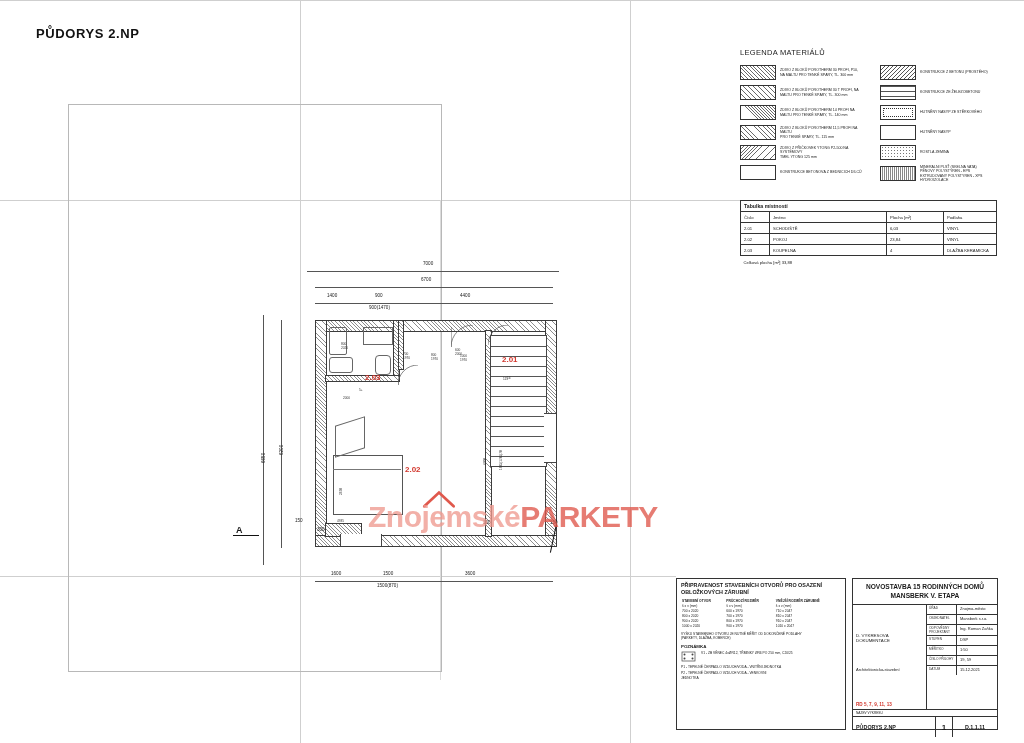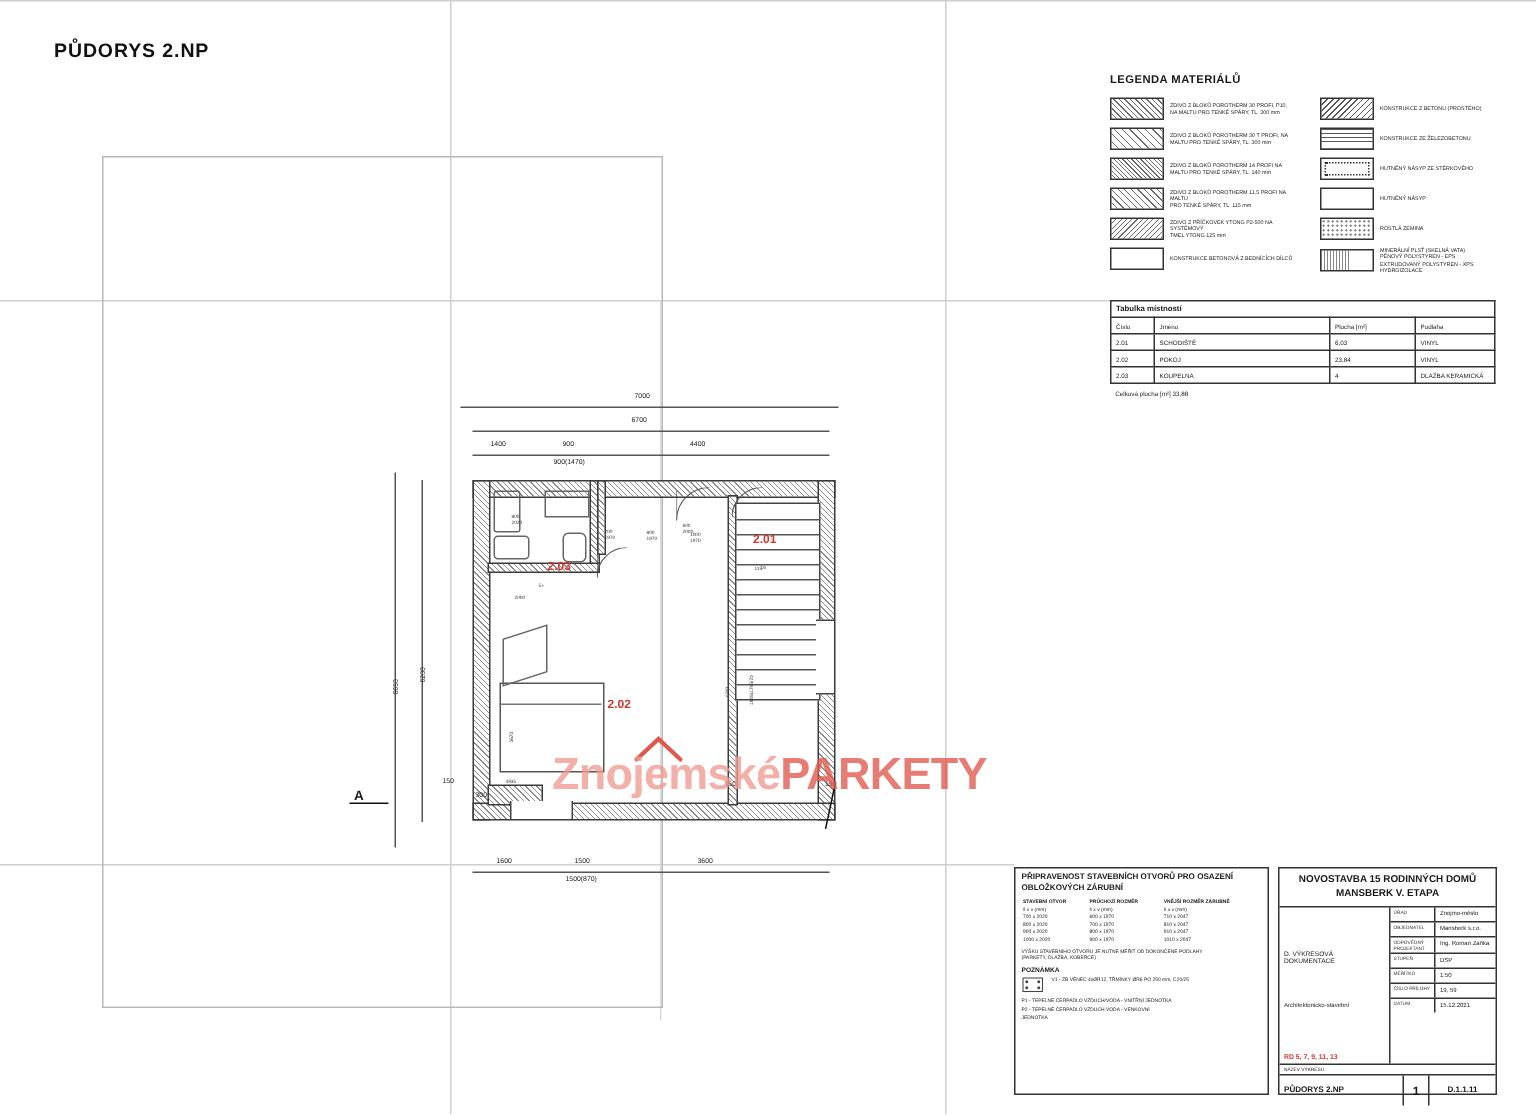--- a/index.html
+++ b/index.html
@@ -6,21 +6,21 @@
   body{width:1024px;height:743px;background:#ffffff;font-family:"Liberation Sans",sans-serif;color:#1a1a1a;overflow:hidden;position:relative;}
   .sheet{position:absolute;left:0;top:0;width:1024px;height:743px;}
   .line{position:absolute;background:#9a9a9a;}
   .hline{height:1px;}
   .vline{width:1px;}
   .title-main{position:absolute;left:36px;top:26px;font-size:13px;font-weight:bold;letter-spacing:.6px;color:#111;}
   
   .plot-outline{position:absolute;left:68px;top:104px;width:372px;height:566px;border:1px solid #b8b8b8;}
   
   .legend{position:absolute;left:740px;top:48px;width:256px;}
-  .legend-title{font-size:7.5px;font-weight:bold;letter-spacing:.3px;margin-bottom:8px;}
+  .legend-title{font-size:7.5px;font-weight:normal;letter-spacing:.3px;margin-bottom:8px;}
   .legend-cols{display:flex;gap:10px;}
   .legend-col{display:flex;flex-direction:column;gap:5px;}
   .leg-row{display:flex;align-items:center;gap:4px;}
   .swatch{width:34px;height:13px;border:1px solid #333;flex:0 0 auto;}
   .leg-txt{font-size:3.6px;line-height:1.25;color:#222;white-space:pre-line;}
   .sw1{background:repeating-linear-gradient(45deg,#fff 0 2px,#6a6a6a 2px 2.6px);}
   .sw2{background:repeating-linear-gradient(45deg,#fff 0 3px,#6a6a6a 3px 3.6px);}
   .sw3{background:repeating-linear-gradient(45deg,#fff 0 1.5px,#6a6a6a 1.5px 2.1px);}
   .sw4{background:repeating-linear-gradient(45deg,#fff 0 2.5px,#6a6a6a 2.5px 3.1px);}
   .sw5{background:repeating-linear-gradient(135deg,#fff 0 2px,#6a6a6a 2px 2.5px);}

